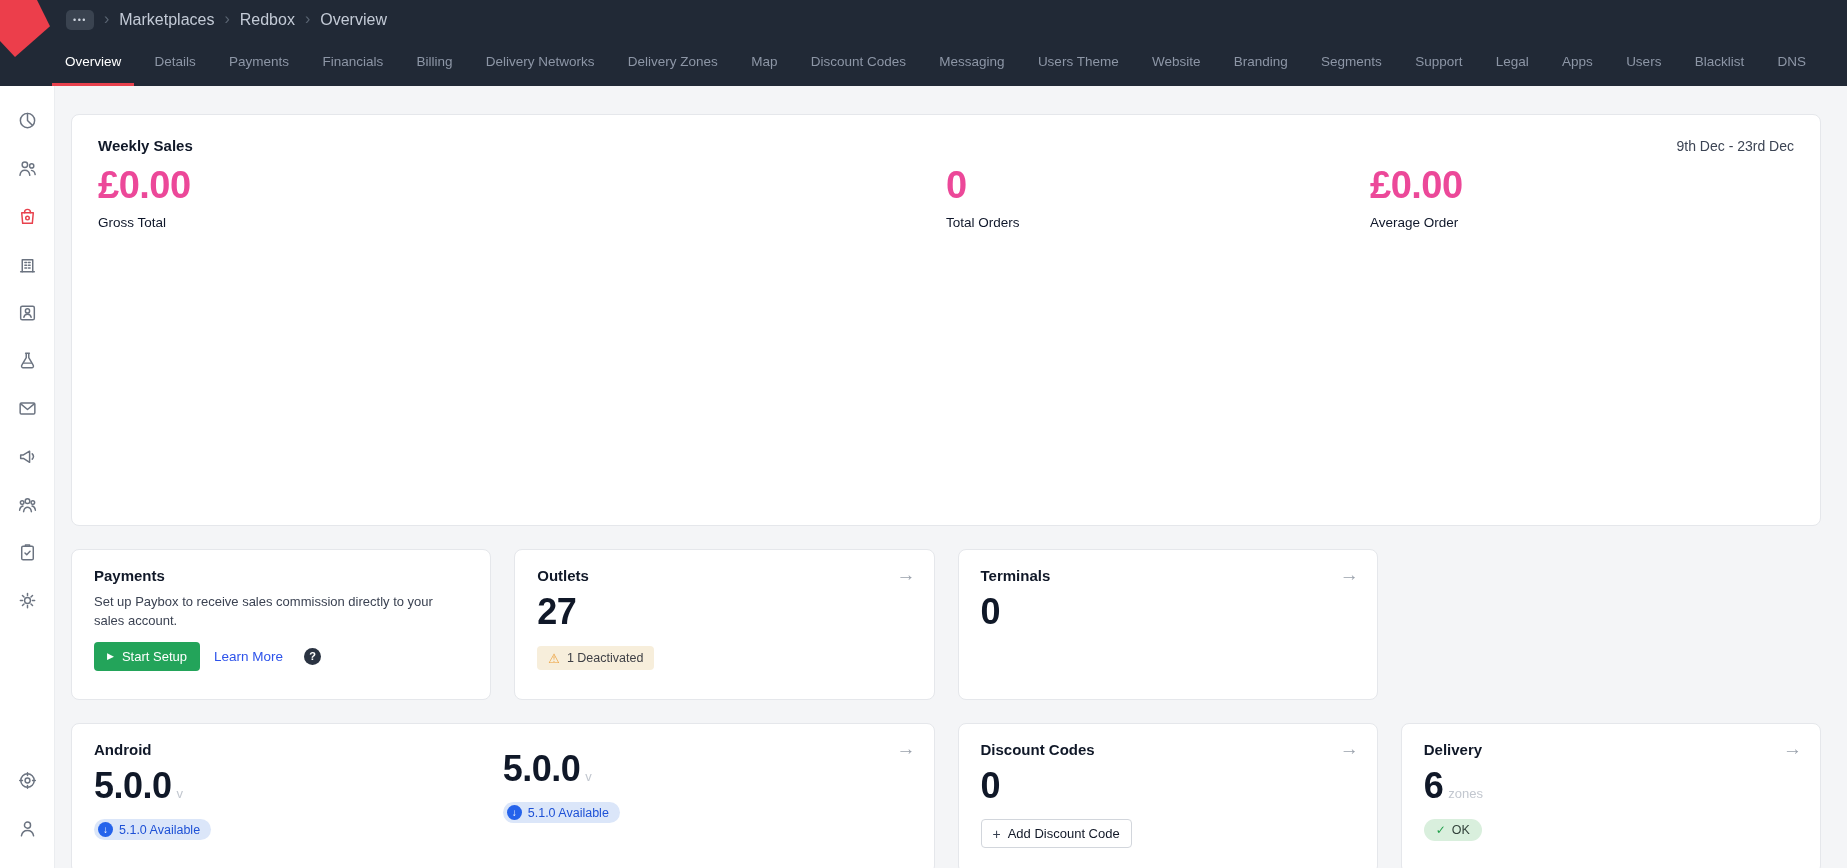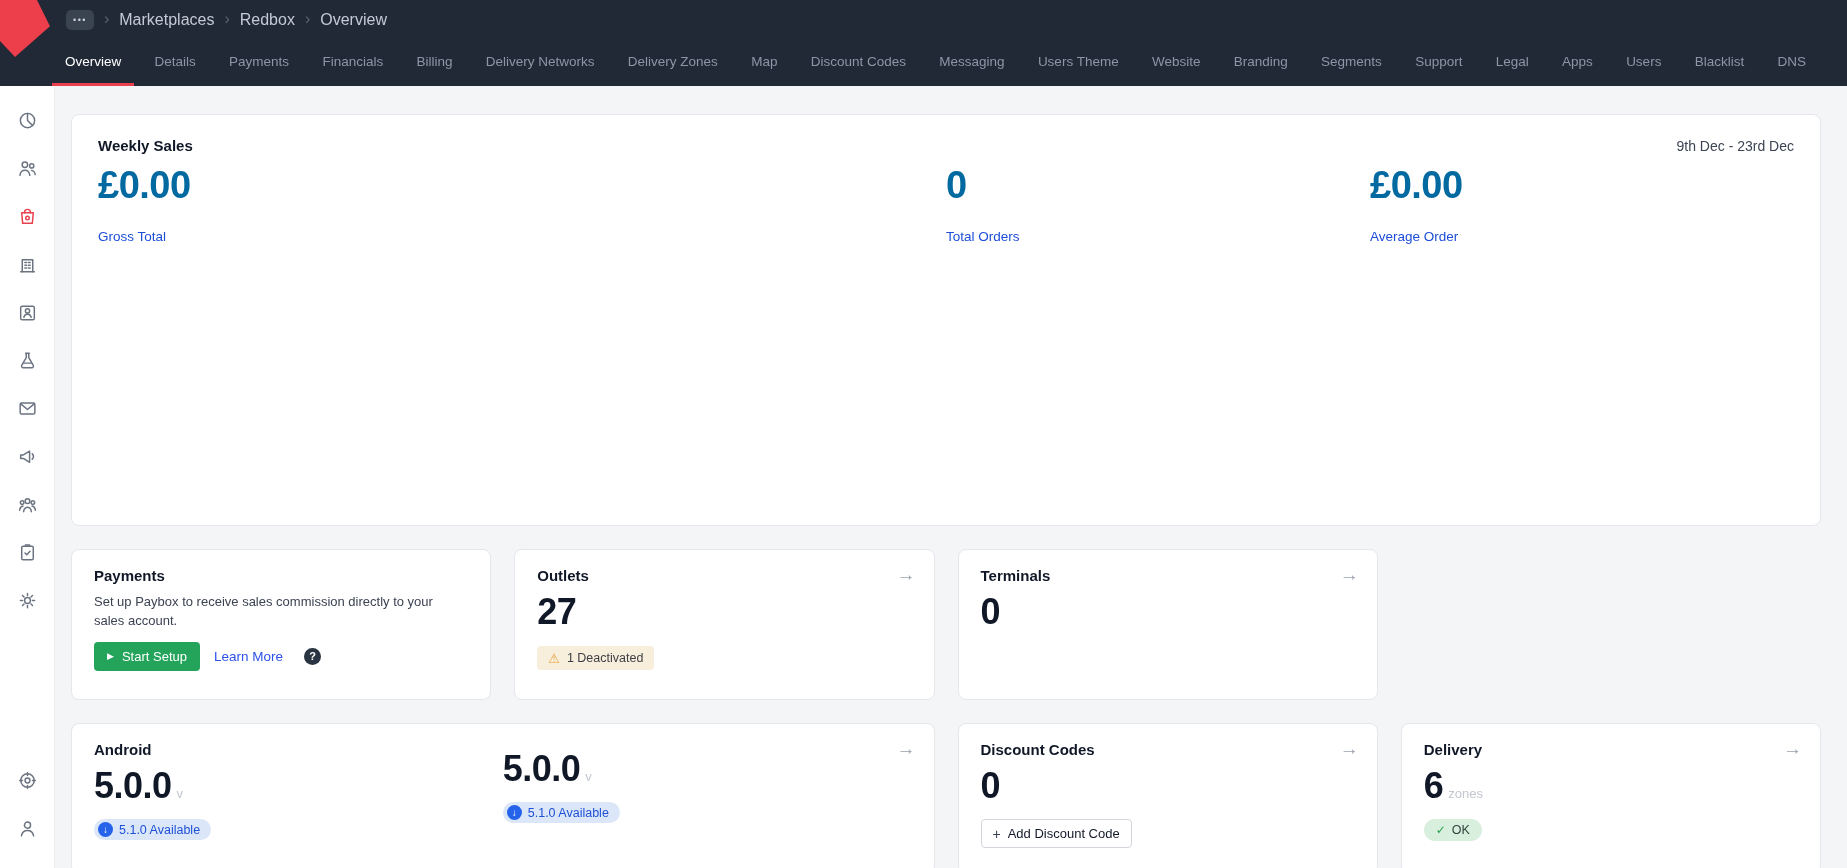--- a/index.html
+++ b/index.html
@@ -36,22 +36,22 @@
     padding:28px 26px 0 16px;box-sizing:border-box;overflow:hidden;}
   .card{background:#ffffff;border:1px solid #e5e7eb;border-radius:8px;box-sizing:border-box;position:relative;}
   .card-title{font-size:15px;font-weight:700;color:#101828;}
   .card-arrow{position:absolute;top:15px;right:18px;color:#99a0ab;font-size:19px;line-height:1;cursor:pointer;}
   
   .weekly{height:412px;padding:22px 26px;margin-bottom:23px;}
   .weekly-head{display:flex;justify-content:space-between;align-items:baseline;}
   .date-range{font-size:14px;color:#3c4454;}
   .stats{display:grid;grid-template-columns:repeat(4,1fr);margin-top:10px;}
   .stat1{grid-column:1;}.stat2{grid-column:3;}.stat3{grid-column:4;}
-  .stat-value{font-size:38px;font-weight:700;color:#0369a1;letter-spacing:-0.5px;}
-  .stat-label{font-size:13.5px;color:#1d4ed8;margin-top:22px;}
+  .stat-value{font-size:38px;font-weight:700;color:#ec4899;letter-spacing:-0.5px;}
+  .stat-label{font-size:13.5px;color:#0f172a;margin-top:8px;}
   
   .grid{display:grid;grid-template-columns:repeat(4,1fr);gap:23px;margin-bottom:23px;}
   .card.small{min-height:151px;padding:17px 22px;}
   .span2{grid-column:span 2;display:grid;grid-template-columns:1fr 1fr;}
   .big-num{font-size:36px;font-weight:700;color:#101828;margin-top:7px;letter-spacing:-0.5px;}
   .num-row{display:flex;align-items:flex-end;}
   .num-suffix{font-size:13px;color:#c2c7cf;margin-left:5px;padding-bottom:6px;}
   
   .payments-desc{font-size:13px;color:#3b4252;line-height:1.45;margin-top:9px;max-width:360px;}
   .payments-actions{display:flex;align-items:center;margin-top:11px;gap:14px;}

